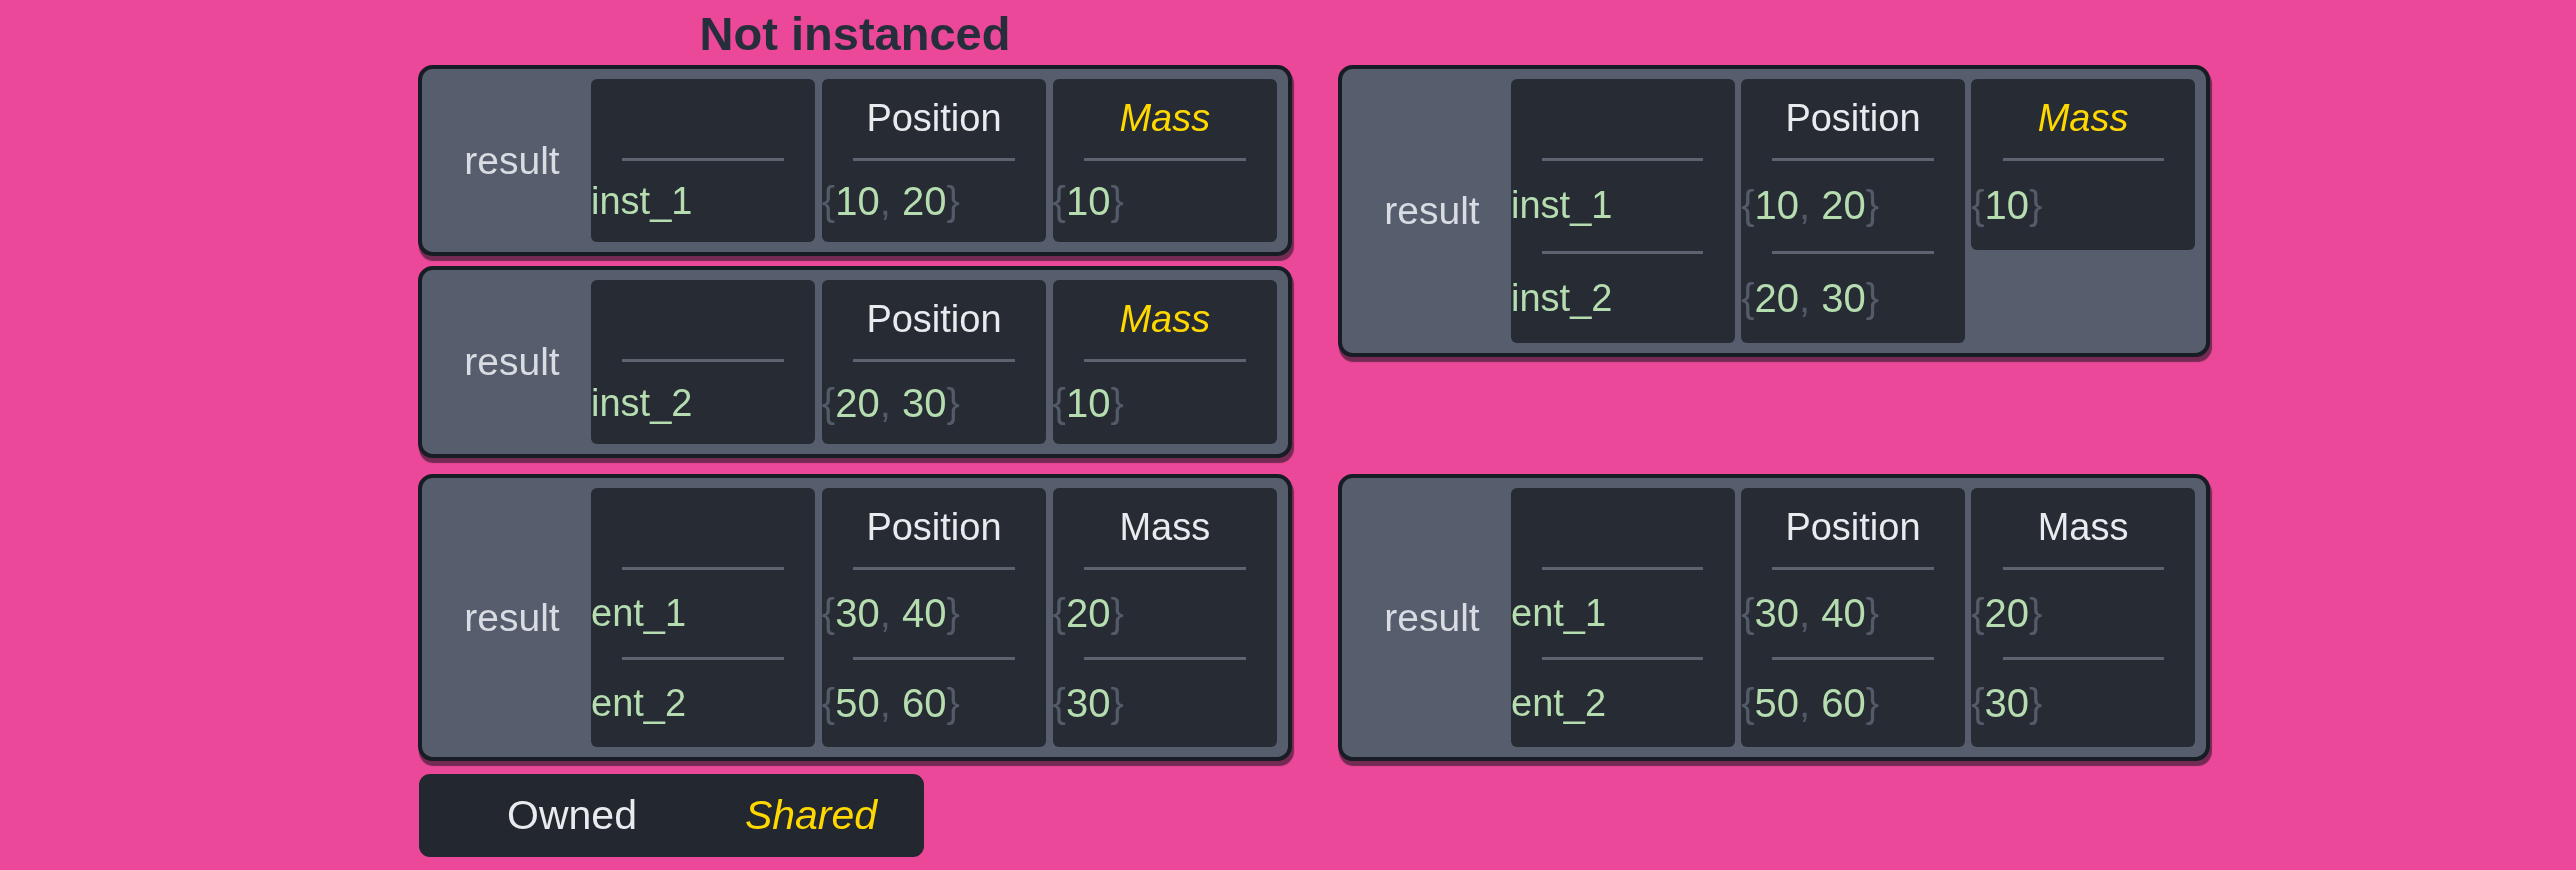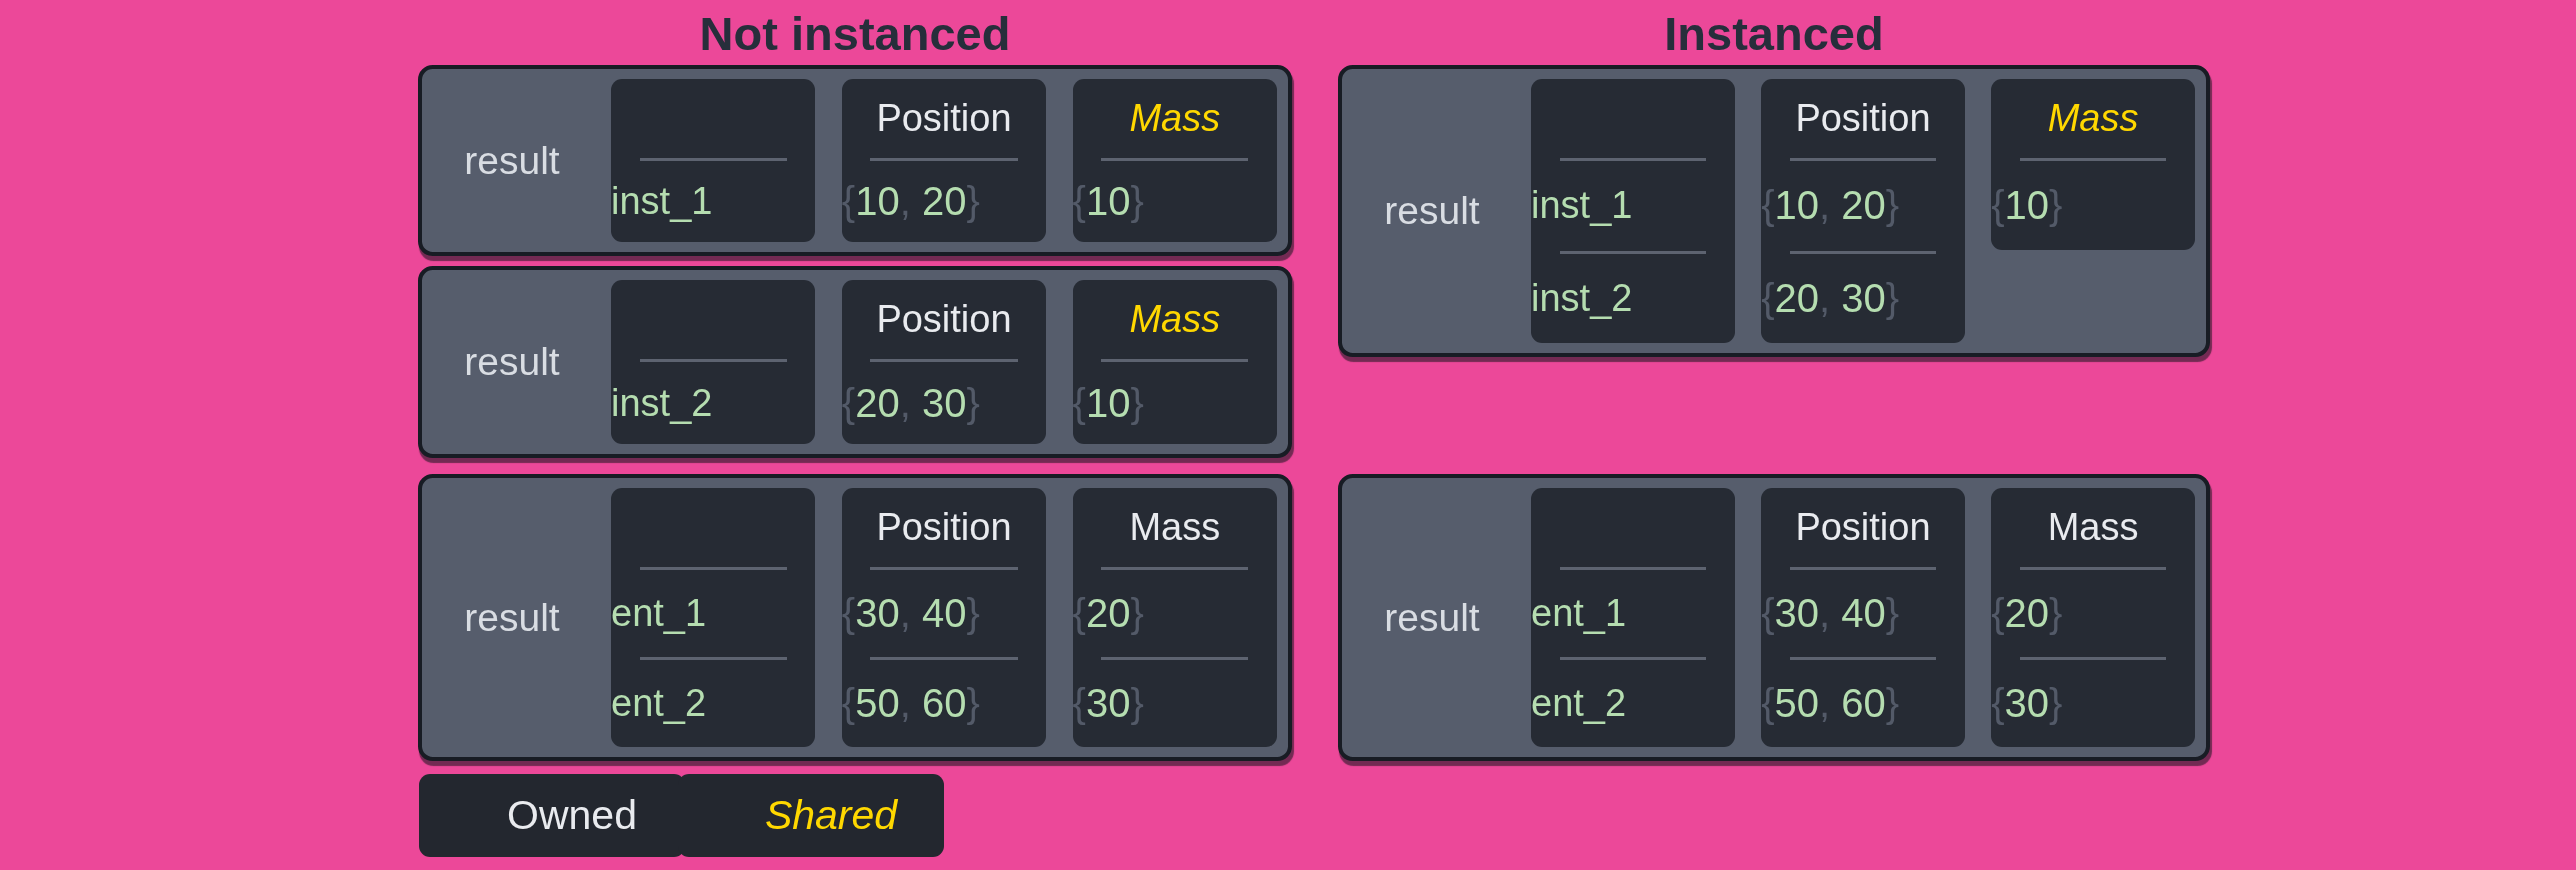--- a/index.html
+++ b/index.html
@@ -24,22 +24,22 @@
   #cardL3{left:418px;top:474px;width:874px;height:287px;}
   #cardR1{left:1338px;top:65px;width:872px;height:292px;}
   #cardR2{left:1338px;top:474px;width:872px;height:287px;}
 
   .result-label{
     flex:0 0 158px;display:flex;align-items:center;justify-content:center;
     font-size:39px;color:#d9dde3;
   }
   .cols{flex:1;display:flex;gap:6.4px;align-items:stretch;}
   .cell{
-    flex:1 1 0;background:#262b34;border-radius:11px;
-    display:flex;flex-direction:column;min-width:0;margin-left:20px;
+    flex:1 1 0;background:#262b34;border-radius:6px;
+    display:flex;flex-direction:column;min-width:0;
   }
   .cell.short{align-self:flex-start;height:171px;width:100%;}
   .hdr{
     flex:0 0 79px;display:flex;align-items:center;justify-content:center;
     font-size:38px;color:#e9ebef;
   }
   .hdr.shared{color:#ffd800;font-style:italic;}
   .divider{flex:0 0 auto;height:0;border-top:3.7px solid #5d6370;width:72%;margin:0 auto;}
   .row{
     flex:1 1 0;display:flex;align-items:center;justify-content:flex-start;
@@ -49,28 +49,27 @@
   .row .num{color:#b5ddb0;}
   .row .punct{color:#535a68;}
 
   .legend-box{
     position:absolute;top:774px;width:226px;height:83px;background:#23272f;
     border-radius:11px;display:flex;align-items:center;justify-content:center;
     font-size:41px;
     padding-left:40px;
   }
   #legendOwned{left:419px;color:#e9ebef;}
-  #legendShared{left:678px;color:#ffd800;font-style:italic;}
+  #legendShared{left:658px;color:#ffd800;font-style:italic;}
 </style>
 </head>
 <body>
 
 <div class="stage">
   <div id="titleL" class="title">Not instanced</div>
-  <div id="titleR" class="title">Instanced</div>
 
   <div id="cardL1" class="card">
       <div class="result-label">result</div>
       <div class="cols">
         <div class="cell">
           <div class="hdr"></div>
           <div class="divider"></div>
           <div class="row"><span class="ent">inst_1</span></div>
         </div>
         <div class="cell">

